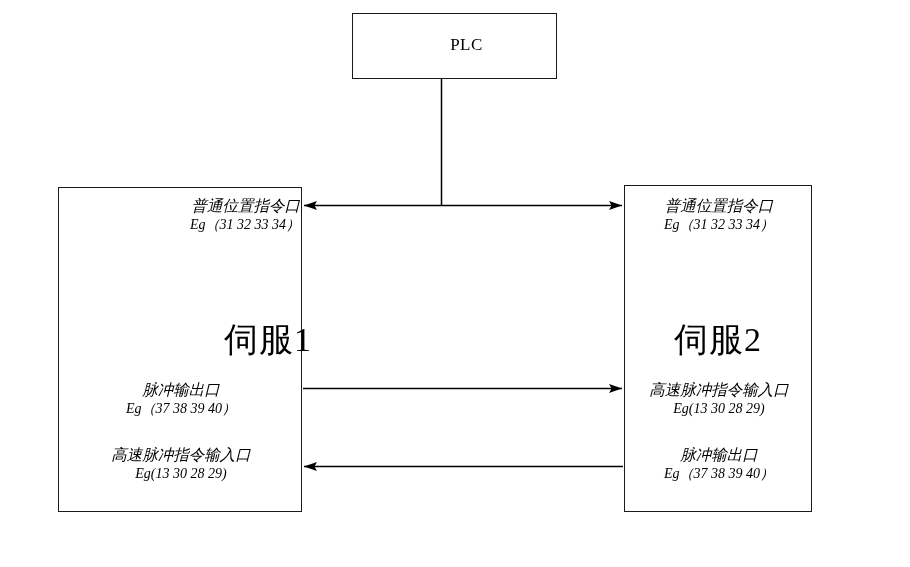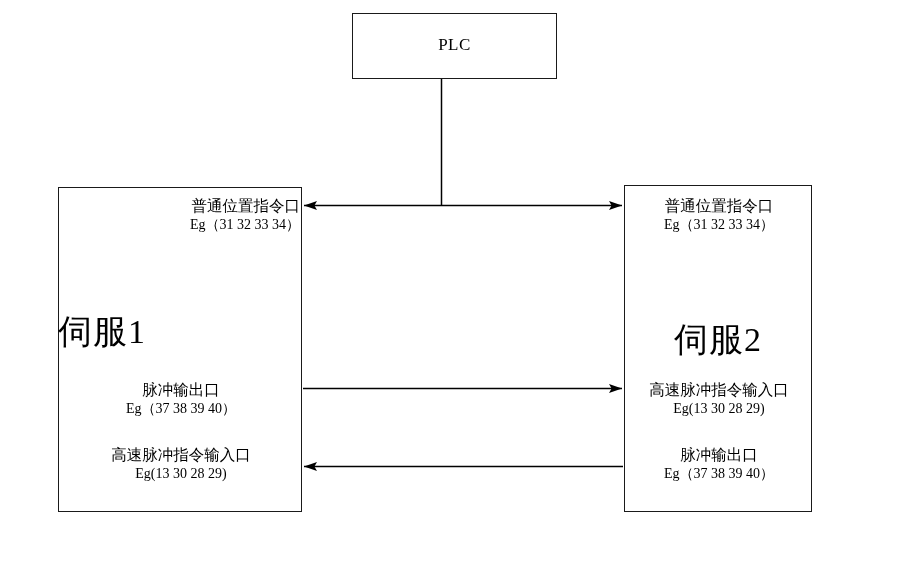--- a/index.html
+++ b/index.html
@@ -50,47 +50,49 @@
     width: 188px;
     height: 327px;
   }
   .text-node {
     position: absolute;
     line-height: 1.28;
     white-space: nowrap;
     color: #000000;
   }
   .plc-label {
-    left: 352px;
+    left: 364px;
     top: 34px;
     width: 205px;
     text-align: center;
     font-size: 17px;
     letter-spacing: 0.5px;
   }
   .servo-title {
     font-size: 34px;
     letter-spacing: 1px;
   }
   #servo1-title {
     left: 58px;
-    top: 310px;
+    top: 318px;
     width: 230px;
-    text-align: left;
+    text-align: right;
+    padding-left: 24px;
   }
   #servo2-title {
     left: 624px;
     top: 318px;
     width: 188px;
     text-align: center;
     font-family: Liberation Serif, serif;
   }
   .port-label {
     font-size: 15.5px;
     text-align: center;
+    font-style: italic;
   }
   .port-label .cn {
     display: block;
   }
   .port-label .eg {
     display: block;
     font-size: 14px;
   }
   
   #s1-port-top {

